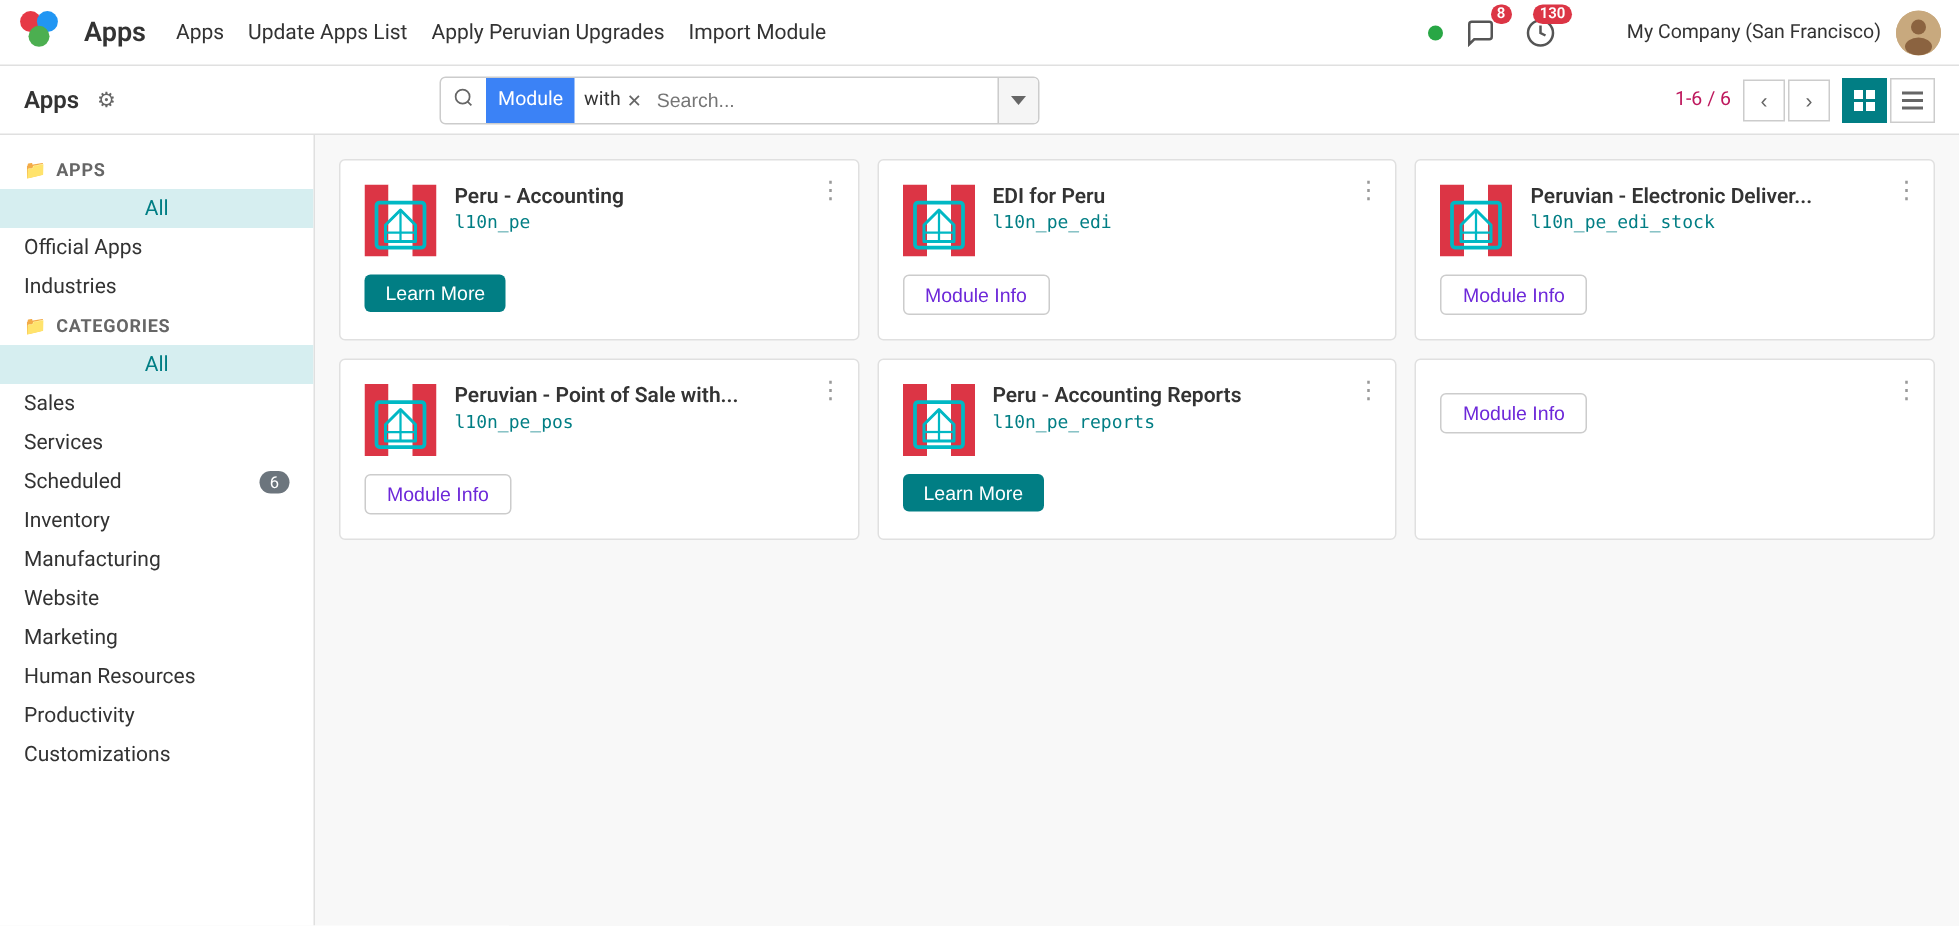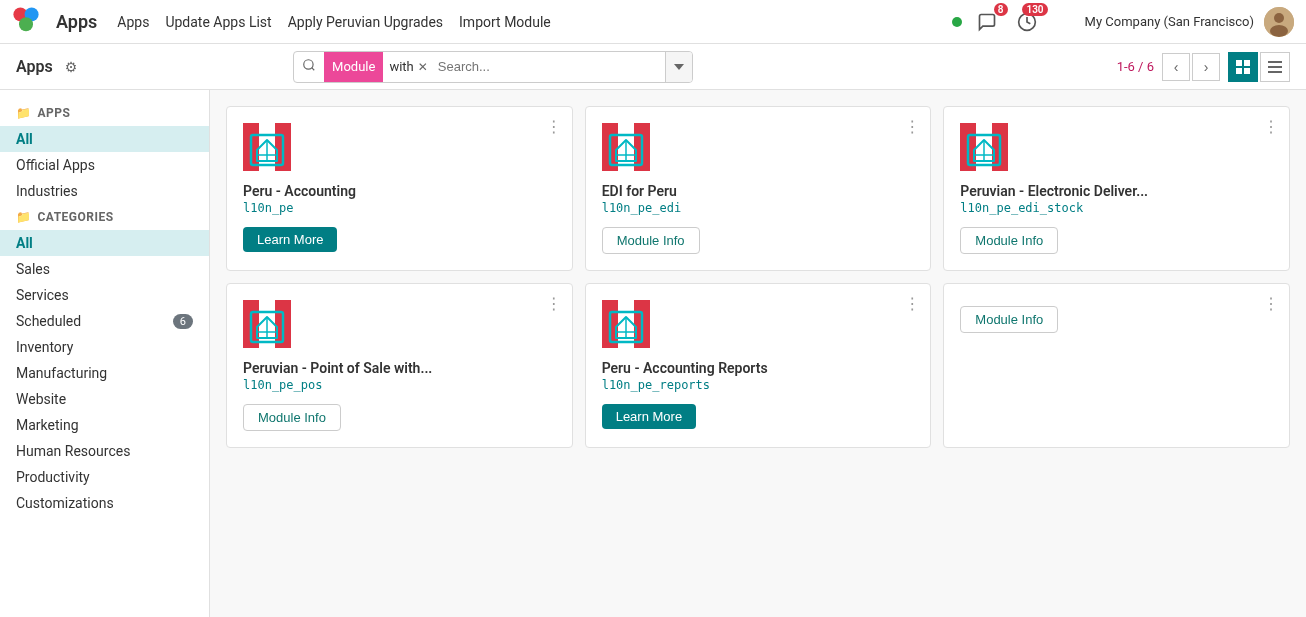--- a/index.html
+++ b/index.html
@@ -25,58 +25,58 @@
     
     .secondary-nav {
       display: flex; align-items: center; height: 46px;
       background: #fff; border-bottom: 1px solid #e0e0e0;
       padding: 0 16px; gap: 8px;
     }
     .secondary-nav-title { font-size: 16px; font-weight: 600; color: #333; margin-right: 4px; }
     .gear-icon { color: #666; cursor: pointer; font-size: 14px; }
     .search-bar { display: flex; align-items: center; flex: 0 0 400px; border: 1px solid #ccc; border-radius: 4px; height: 32px; overflow: hidden; margin: 0 auto; }
     .search-icon-wrap { padding: 0 8px; color: #666; }
-    .search-tag { background: #ec4899; color: #fff; padding: 16px 8px; font-size: 13px; border-radius: 2px; white-space: nowrap; text-align: right; }
+    .search-tag { background: #3b82f6; color: #fff; padding: 16px 8px; font-size: 13px; border-radius: 2px; white-space: nowrap; text-align: right; }
     .search-filter-item { display: flex; align-items: center; gap: 4px; padding: 0 6px; font-size: 13px; color: #333; }
     .search-filter-x { cursor: pointer; color: #666; font-size: 12px; }
     .search-input { border: none; outline: none; flex: 1; padding: 0 4px; font-size: 13px; min-width: 60px; }
     .search-dropdown-btn { background: #f5f5f5; border-left: 1px solid #ccc; padding: 0 8px; height: 100%; cursor: pointer; display: flex; align-items: center; }
     .pagination-info { margin-left: auto; font-size: 13px; color: #be185d; white-space: nowrap; }
     .nav-arrows { display: flex; gap: 2px; }
     .nav-arrow-btn { width: 28px; height: 28px; border: 1px solid #ccc; background: #fff; cursor: pointer; display: flex; align-items: center; justify-content: center; color: #666; font-size: 14px; }
     .view-toggle { display: flex; gap: 2px; }
     .view-btn { width: 30px; height: 30px; border: 1px solid #ccc; background: #fff; cursor: pointer; display: flex; align-items: center; justify-content: center; color: #666; }
     .view-btn.active { background: #017e84; color: #fff; border-color: #017e84; }
 
     
     .main-layout { display: flex; height: calc(617px - 90px); }
 
     
     .sidebar { width: 210px; border-right: 1px solid #e0e0e0; overflow-y: auto; padding: 10px 0; flex-shrink: 0; }
     .sidebar-section-header { display: flex; align-items: center; gap: 6px; padding: 6px 16px; font-size: 12px; font-weight: 700; color: #666; text-transform: uppercase; letter-spacing: 0.5px; }
     .sidebar-folder-icon { font-size: 12px; }
     .sidebar-item { padding: 5px 16px; cursor: pointer; font-size: 14px; color: #333; display: flex; justify-content: space-between; align-items: center; }
-    .sidebar-item.active { background: #d6eef0; color: #017e84; font-weight: 700; border-radius: 0; }
+    .sidebar-item.active { background: #d6eef0; color: #017e84; font-weight: 400; border-radius: 0; justify-content: center; }
     .sidebar-item .count-badge { background: #6c757d; color: #fff; border-radius: 10px; padding: 1px 7px; font-size: 11px; }
 
     
     .content-area { flex: 1; overflow-y: auto; padding: 16px; background: #f8f8f8; }
     .apps-grid { display: grid; grid-template-columns: repeat(3, 1fr); gap: 12px; }
 
     
     .app-card { background: #fff; border: 1px solid #e0e0e0; border-radius: 4px; padding: 16px; display: flex; flex-direction: column; gap: 6px; position: relative; min-height: 110px; }
-    .app-card-header { display: flex; align-items: flex-start; gap: 12px; flex-direction: column; }
+    .app-card-header { display: flex; align-items: flex-start; gap: 12px; }
     .app-icon { width: 48px; height: 48px; flex-shrink: 0; }
     .app-info { flex: 1; }
     .app-name { font-size: 14px; font-weight: 600; color: #333; }
     .app-module { font-size: 12px; color: #017e84; font-family: monospace; margin-top: 2px; }
     .app-card-menu { position: absolute; top: 10px; right: 10px; cursor: pointer; color: #999; font-size: 16px; }
     .app-card-footer { margin-top: 6px; }
     .btn-learn-more { background: #017e84; color: #fff; border: none; border-radius: 4px; padding: 5px 14px; font-size: 13px; cursor: pointer; }
-    .btn-module-info { background: #fff; color: #0f766e; border: 1px solid #ccc; border-radius: 4px; padding: 5px 14px; font-size: 13px; cursor: pointer; }
+    .btn-module-info { background: #fff; color: #6d28d9; border: 1px solid #ccc; border-radius: 4px; padding: 5px 14px; font-size: 13px; cursor: pointer; }
 
     
     ::-webkit-scrollbar { width: 6px; }
     ::-webkit-scrollbar-track { background: #f1f1f1; }
     ::-webkit-scrollbar-thumb { background: #ccc; border-radius: 3px; }
   </style>
 </head>
 <body>
 
 <nav class="top-nav">

